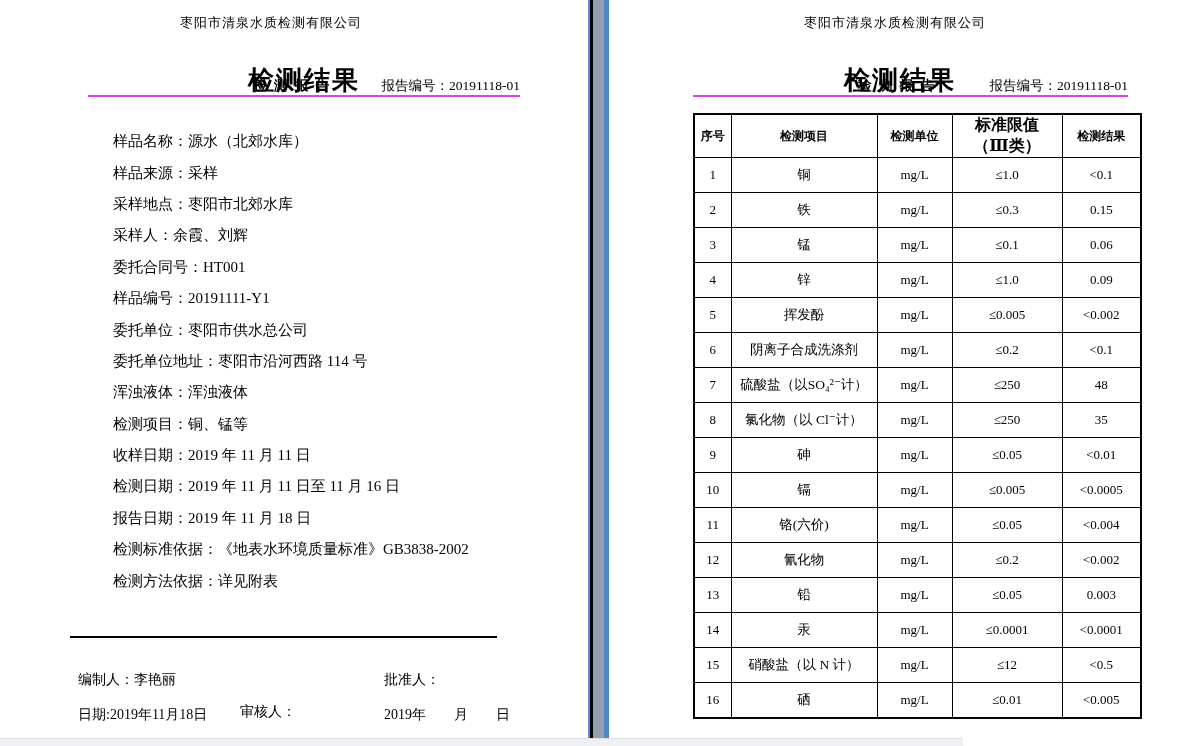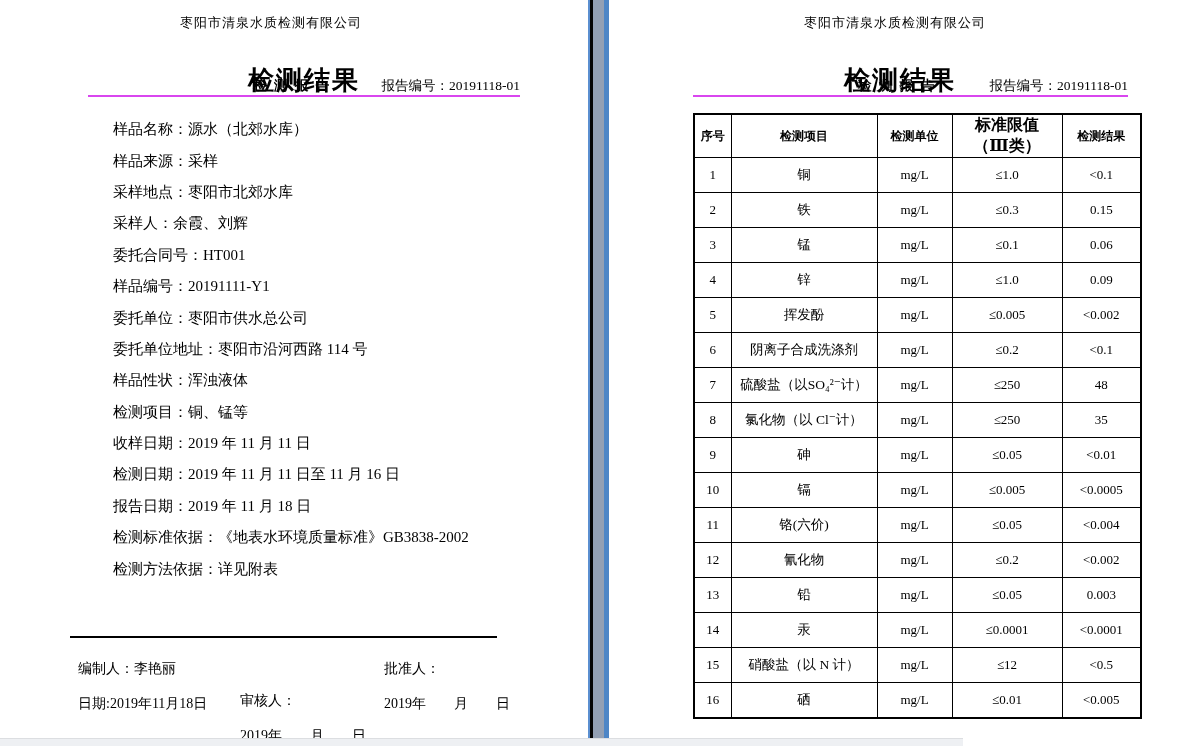--- a/index.html
+++ b/index.html
@@ -43,31 +43,31 @@
   .hdr-no { margin-left: auto; }
 
   .doc-title {
     position: absolute; top: 63px; font-size: 26px; font-weight: bold;
     text-align: center; letter-spacing: 2px;
   }
   .page-left  .doc-title { left: 88px; width: 432px; }
   .page-right .doc-title { left: 84px; width: 414px; }
 
   
-  .fields { position: absolute; left: 113px; top: 114px; }
+  .fields { position: absolute; left: 113px; top: 126px; }
   .field-line { height: 31.4px; display: flex; align-items: center; font-size: 15px; }
 
   .sig-rule {
     position: absolute; left: 70px; top: 636px; width: 427px; height: 0;
     border-top: 2px solid #000;
   }
   .sig-row { position: absolute; left: 78px; width: 470px; font-size: 14px; }
   .sig-row1 { top: 659px; }
   .sig-row2 { top: 694px; }
-  .sig-row .sig-cell { position: absolute; top: 1px; white-space: pre; }
+  .sig-row .sig-cell { position: absolute; top: 12px; white-space: pre; }
   .sig-row .sig-cell:nth-of-type(1) { left: 0; }
   .sig-row .sig-cell:nth-of-type(2) { left: 162px; margin-top: 32px; }
   .sig-row .sig-cell:nth-of-type(3) { left: 306px; text-align: right; }
 
   
   .results-table {
     position: absolute; left: 84px; top: 113px;
     border-collapse: collapse; table-layout: fixed; width: 447px;
     border: 2px solid #000;
   }
@@ -131,21 +131,21 @@
           <span>委托单位：</span>
           <span>枣阳市供水总公司</span>
         </div>
 
         <div class="field-line">
           <span>委托单位地址：</span>
           <span>枣阳市沿河西路 114 号</span>
         </div>
 
         <div class="field-line">
-          <span>样品性状：</span>
+          <span>浑浊液体：</span>
           <span>浑浊液体</span>
         </div>
 
         <div class="field-line">
           <span>检测项目：</span>
           <span>铜、锰等</span>
         </div>
 
         <div class="field-line">
           <span>收样日期：</span>

